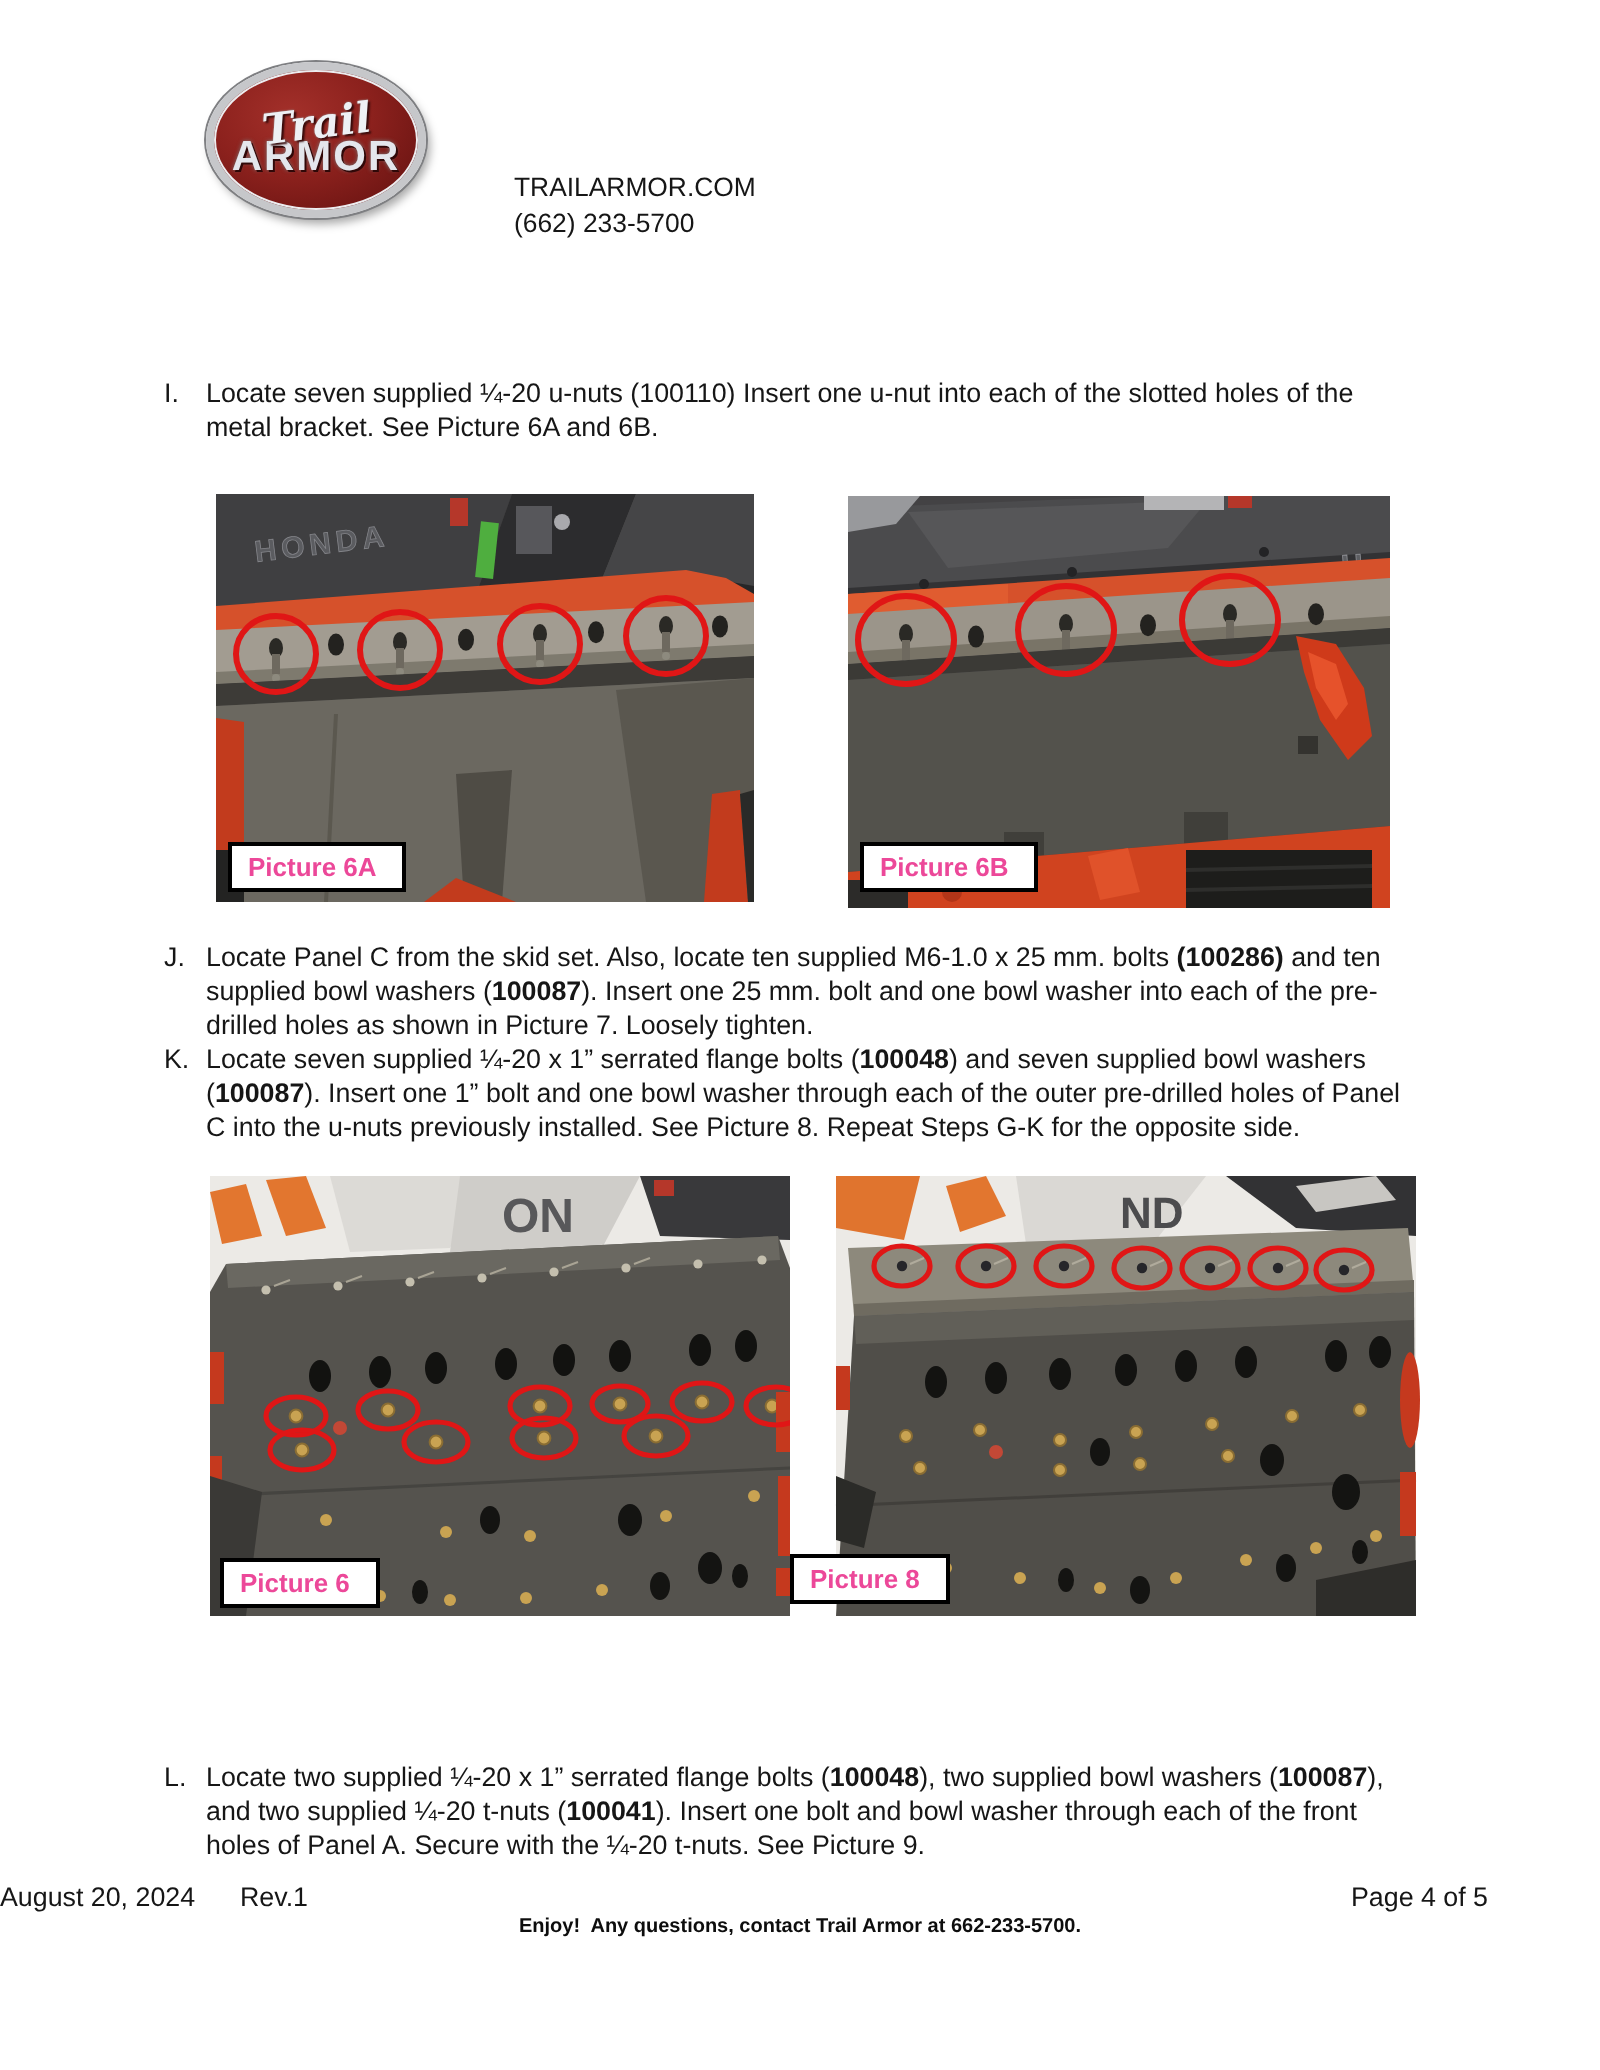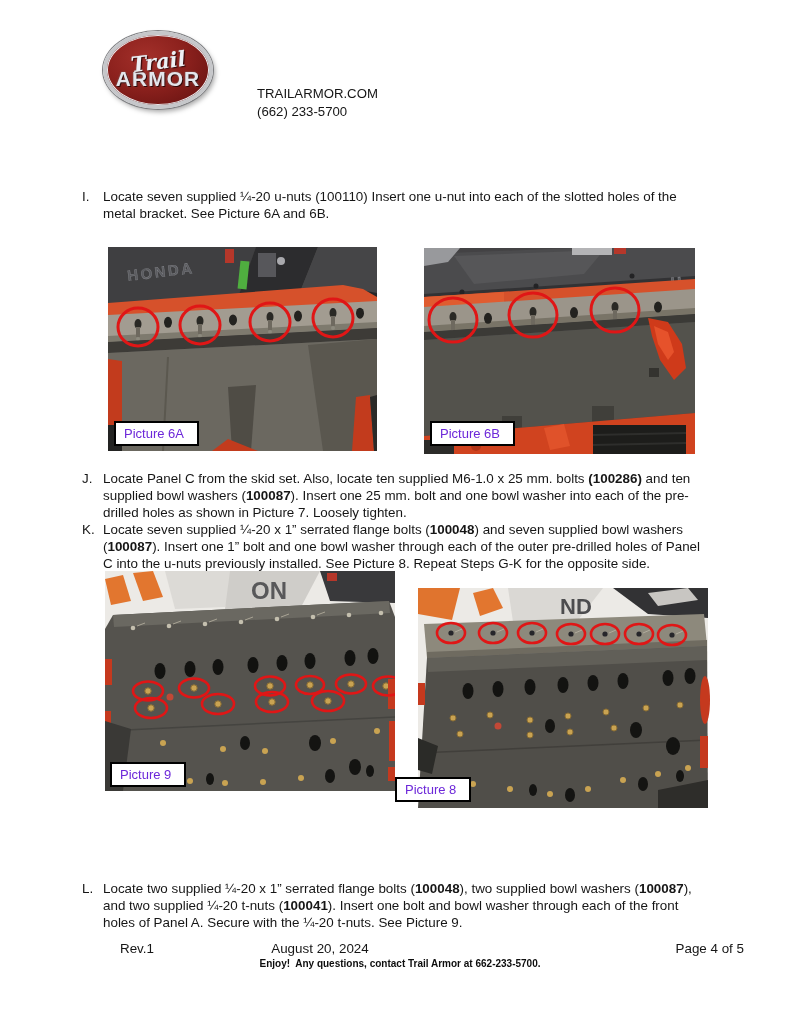--- a/index.html
+++ b/index.html
@@ -29,34 +29,34 @@
   .b{font-weight:bold;}
   #step-i{left:82px;top:188px;width:668px;}
   #step-j{left:82px;top:470px;width:668px;}
   #step-k{left:82px;top:521px;width:668px;}
   #step-l{left:82px;top:880px;width:668px;}
 
   
   .figure{position:absolute;}
   #fig-6a{left:108px;top:247px;width:269px;height:204px;}
   #fig-6b{left:424px;top:248px;width:271px;height:206px;}
-  #fig-7{left:105px;top:571px;width:290px;height:220px;}
+  #fig-7{left:105px;top:588px;width:290px;height:220px;}
   #fig-8{left:390px;top:588px;width:346px;height:220px;}
   .figure svg{position:absolute;left:0;top:0;width:100%;height:100%;display:block;}
   .pic-label{position:absolute;background:#ffffff;border:2px solid #000;
-    font-size:13px;font-weight:normal;color:#6d28d9;padding:3px 13px 3px 8px;white-space:nowrap;}
+    font-size:13px;font-weight:bold;color:#ec4899;padding:3px 13px 3px 8px;white-space:nowrap;}
   #fig-6a .pic-label{left:6px;bottom:5px;}
   #fig-6b .pic-label{left:6px;bottom:8px;}
   #fig-7 .pic-label{left:5px;bottom:4px;}
   #fig-8 .pic-label{left:5px;bottom:6px;}
 
   
   .footer-row{position:absolute;top:941px;left:0;width:800px;font-size:13.4px;color:#161616;}
   .footer-rev{position:absolute;left:120px;}
-  .footer-date{position:absolute;left:0;width:640px;text-align:center;}
+  .footer-date{position:absolute;left:0;width:640px;}
   .footer-page{position:absolute;right:56px;}
   .footer-note{position:absolute;top:958px;left:0;width:800px;text-align:center;
     font-weight:bold;font-size:10px;color:#0d0d0d;white-space:pre-wrap;}
 </style>
 </head>
 <body>
 
 <div class="page">
 
   <div class="logo">
@@ -324,21 +324,21 @@
         <ellipse cx="165" cy="115" rx="15" ry="9.5"></ellipse>
         <ellipse cx="205" cy="114" rx="14" ry="9"></ellipse>
         <ellipse cx="246" cy="113" rx="15" ry="9.5"></ellipse>
         <ellipse cx="283" cy="115" rx="15" ry="9.5"></ellipse>
         <ellipse cx="46" cy="137" rx="16" ry="10"></ellipse>
         <ellipse cx="113" cy="133" rx="16" ry="10"></ellipse>
         <ellipse cx="167" cy="131" rx="16" ry="10"></ellipse>
         <ellipse cx="223" cy="130" rx="16" ry="10"></ellipse>
       </g>
     </svg>
-    <div class="pic-label">Picture 9</div>
+    <div class="pic-label">Picture 6</div>
   </figure>
 
   <figure class="figure" id="fig-8" style="margin:0;">
     <svg viewBox="0 0 290 220">
       <rect x="0" y="0" width="290" height="220" fill="#eceae6"></rect>
       <g>
         <polygon points="0,0 42,0 34,32 0,26" fill="#e0742e"></polygon>
         <polygon points="55,5 75,0 85,20 62,28" fill="#e2762f"></polygon>
         <polygon points="90,0 185,0 160,32 95,34" fill="#dad8d4"></polygon>
         <text x="142" y="26" font-size="22" font-weight="bold" fill="#4c4c4e">ND</text>

